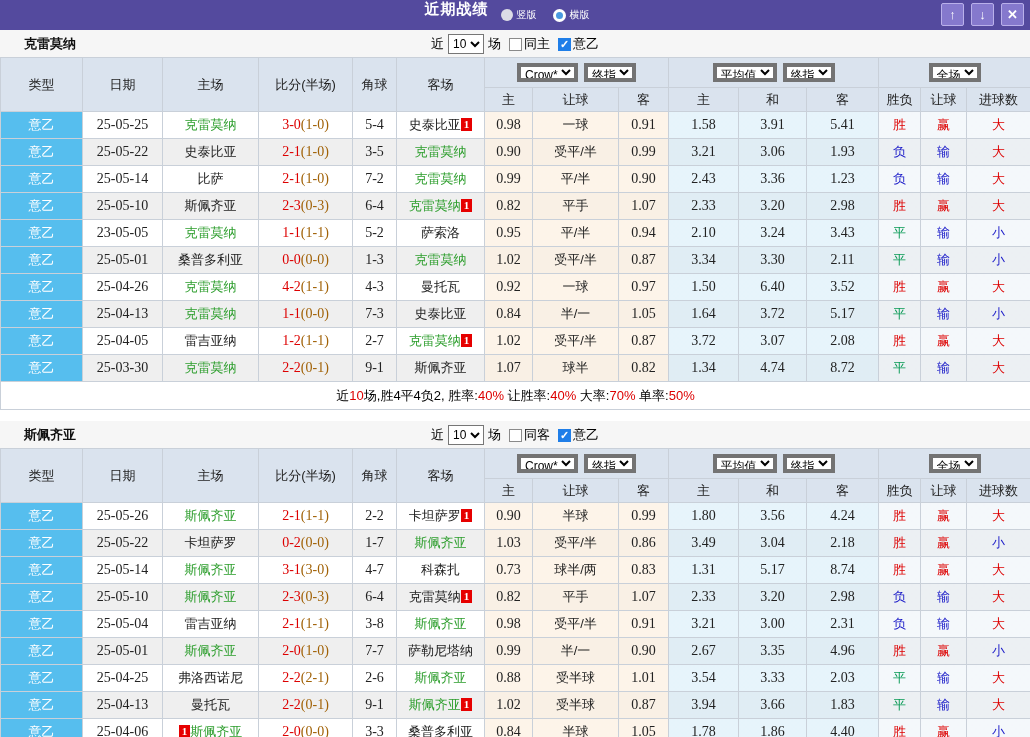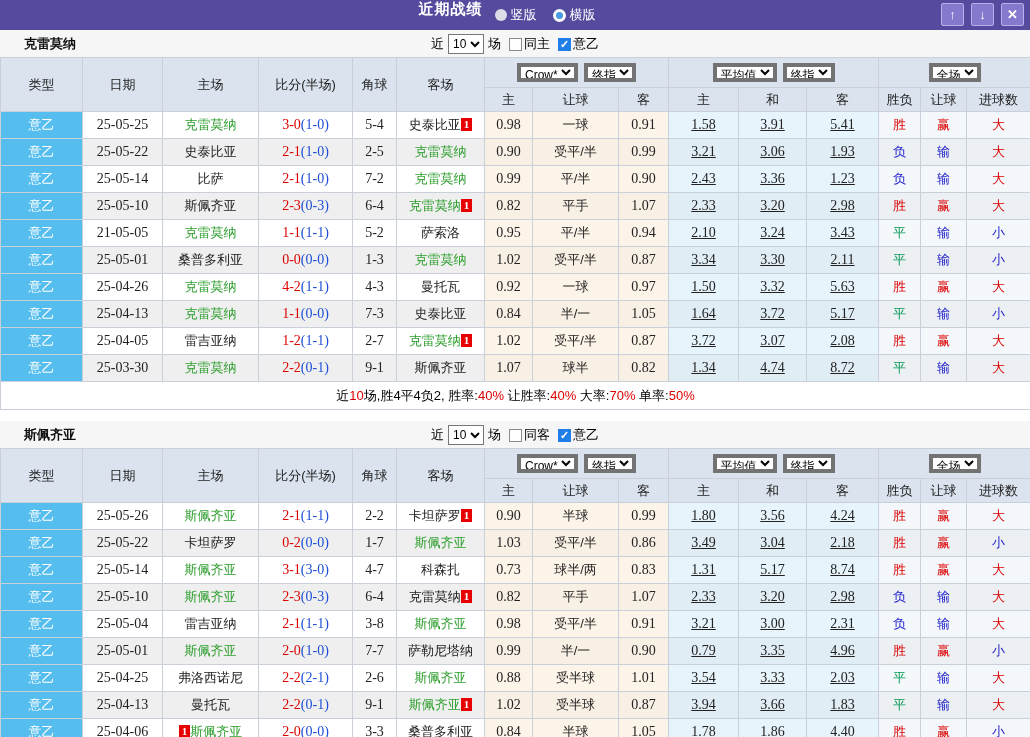--- a/index.html
+++ b/index.html
@@ -2,21 +2,21 @@
 <html style="--accent: #544a9e; --type-blue: #56beee; --green: #2d9e2d; --red: #dd0000; --blue: #1a1ac8; --draw-green: #089a55; --hdr-bg: #dae3ee;"><head>
 <meta charset="utf-8">
 <style>
   html,body{margin:0;padding:0;background:#fff;}
   body{width:1030px;font-family:"Liberation Sans",sans-serif;-webkit-font-smoothing:antialiased;}
   .window{width:1030px;height:737px;overflow:hidden;background:#fff;box-sizing:border-box;}
 
   
   .titlebar{height:30px;background:var(--accent,#544a9e);display:flex;justify-content:center;position:relative;color:#fff;}
   .title{font-size:15px;font-weight:bold;margin-right:12px;letter-spacing:1px;}
-  .radio-item{display:inline-flex;align-items:center;margin-right:16px;font-size:13px;cursor:pointer;}
+  .radio-item{display:inline-flex;align-items:center;margin-right:16px;font-size:10px;cursor:pointer;}
   .radio{display:inline-block;border-radius:50%;margin-right:4px;}
   .radio.filled{width:12px;height:12px;background:#dcdce6;}
   .radio.ring{width:7px;height:7px;border:3px solid #fff;background:#4a9ae0;}
   .win-buttons{position:absolute;right:6px;top:3px;display:flex;gap:7px;}
   .win-buttons button{width:23px;height:23px;background:#8579cd;border:1px solid #b9b0ea;color:#fff;font-size:13px;font-weight:bold;border-radius:2px;padding:0;cursor:pointer;line-height:20px;}
 
   
   .section + .section{margin-top:11px;}
   .section-bar{height:27px;background:#f6f6f6;position:relative;text-align:center;line-height:27px;font-size:13px;}
   .team-title{position:absolute;left:24px;font-weight:bold;color:#111;}
@@ -32,26 +32,26 @@
   th,td{border:1px solid #c9d0d9;text-align:center;overflow:hidden;white-space:nowrap;}
   thead th{background:var(--hdr-bg,#dae3ee);font-weight:normal;font-size:13px;color:#222;}
   thead tr.hdr-selects th{height:23px;}
   thead tr.hdr-labels th{height:21px;}
   thead select{font-size:12px;height:19px;border:4px solid #737373;background:#fff;margin:4px 3px;}
   tbody td{height:24px;font-size:13px;color:#222;}
   tbody tr:nth-child(even) td{background-color:#efefef;}
   tbody tr:nth-child(odd) td{background-color:#fff;}
   td.col-type{background-color:var(--type-blue,#56beee) !important;color:#fff;}
   td.c-crow{background-image:linear-gradient(rgba(252,240,226,.75),rgba(252,240,226,.75));margin-left:42px;}
-  td.c-avg{background-image:linear-gradient(rgba(214,236,248,.6),rgba(214,236,248,.6));text-decoration:underline;}
+  td.c-avg{background-image:linear-gradient(rgba(214,236,248,.6),rgba(214,236,248,.6));}
   td.c-res{background-image:linear-gradient(rgba(233,240,247,.5),rgba(233,240,247,.5));}
   .num{font-family:"Liberation Serif",serif;font-size:14px;}
   .team.green{color:var(--green,#2d9e2d);}
   .ft{color:var(--red,#dd0000);}
-  .half{color:#1d4ed8;}
+  .half{color:#a16207;}
   .card{display:inline-block;background:#e60000;color:#fff;font-size:11px;font-weight:bold;line-height:13px;padding:0 3px;vertical-align:1px;font-family:"Liberation Serif",serif;}
   .res-r{color:var(--red,#dd0000);}
   .res-b{color:var(--blue,#1a1ac8);}
   .res-g{color:var(--draw-green,#089a55);}
   tfoot td{height:25px;font-size:13px;background:#fff;}
   tfoot .red{color:var(--red,#dd0000);}
 </style>
 </head>
 <body>
 
@@ -155,21 +155,21 @@
             <td class="c-avg num">5.41</td>
             <td class="c-res res-r">胜</td>
             <td class="c-res res-r">赢</td>
             <td class="c-res res-r">大</td>
           </tr>
           <tr>
             <td class="col-type">意乙</td>
             <td class="num">25-05-22</td>
             <td><span class="team">史泰比亚</span></td>
             <td class="num"><span class="ft">2-1</span><span class="half">(1-0)</span></td>
-            <td class="num">2-5</td>
+            <td class="num">3-5</td>
             <td><span class="team green">克雷莫纳</span></td>
             <td class="c-crow num">0.90</td>
             <td class="c-crow">受平/半</td>
             <td class="c-crow num">0.99</td>
             <td class="c-avg num">3.21</td>
             <td class="c-avg num">3.06</td>
             <td class="c-avg num">1.93</td>
             <td class="c-res res-b">负</td>
             <td class="c-res res-b">输</td>
             <td class="c-res res-r">大</td>
@@ -203,21 +203,21 @@
             <td class="c-crow num">1.07</td>
             <td class="c-avg num">2.33</td>
             <td class="c-avg num">3.20</td>
             <td class="c-avg num">2.98</td>
             <td class="c-res res-r">胜</td>
             <td class="c-res res-r">赢</td>
             <td class="c-res res-r">大</td>
           </tr>
           <tr>
             <td class="col-type">意乙</td>
-            <td class="num">21-05-05</td>
+            <td class="num">23-05-05</td>
             <td><span class="team green">克雷莫纳</span></td>
             <td class="num"><span class="ft">1-1</span><span class="half">(1-1)</span></td>
             <td class="num">5-2</td>
             <td><span class="team">萨索洛</span></td>
             <td class="c-crow num">0.95</td>
             <td class="c-crow">平/半</td>
             <td class="c-crow num">0.94</td>
             <td class="c-avg num">2.10</td>
             <td class="c-avg num">3.24</td>
             <td class="c-avg num">3.43</td>
@@ -246,22 +246,22 @@
             <td class="col-type">意乙</td>
             <td class="num">25-04-26</td>
             <td><span class="team green">克雷莫纳</span></td>
             <td class="num"><span class="ft">4-2</span><span class="half">(1-1)</span></td>
             <td class="num">4-3</td>
             <td><span class="team">曼托瓦</span></td>
             <td class="c-crow num">0.92</td>
             <td class="c-crow">一球</td>
             <td class="c-crow num">0.97</td>
             <td class="c-avg num">1.50</td>
-            <td class="c-avg num">3.32</td>
-            <td class="c-avg num">5.63</td>
+            <td class="c-avg num">6.40</td>
+            <td class="c-avg num">3.52</td>
             <td class="c-res res-r">胜</td>
             <td class="c-res res-r">赢</td>
             <td class="c-res res-r">大</td>
           </tr>
           <tr>
             <td class="col-type">意乙</td>
             <td class="num">25-04-13</td>
             <td><span class="team green">克雷莫纳</span></td>
             <td class="num"><span class="ft">1-1</span><span class="half">(0-0)</span></td>
             <td class="num">7-3</td>
@@ -473,21 +473,21 @@
           <tr>
             <td class="col-type">意乙</td>
             <td class="num">25-05-01</td>
             <td><span class="team green">斯佩齐亚</span></td>
             <td class="num"><span class="ft">2-0</span><span class="half">(1-0)</span></td>
             <td class="num">7-7</td>
             <td><span class="team">萨勒尼塔纳</span></td>
             <td class="c-crow num">0.99</td>
             <td class="c-crow">半/一</td>
             <td class="c-crow num">0.90</td>
-            <td class="c-avg num">0.79</td>
+            <td class="c-avg num">2.67</td>
             <td class="c-avg num">3.35</td>
             <td class="c-avg num">4.96</td>
             <td class="c-res res-r">胜</td>
             <td class="c-res res-r">赢</td>
             <td class="c-res res-b">小</td>
           </tr>
           <tr>
             <td class="col-type">意乙</td>
             <td class="num">25-04-25</td>
             <td><span class="team">弗洛西诺尼</span></td>

